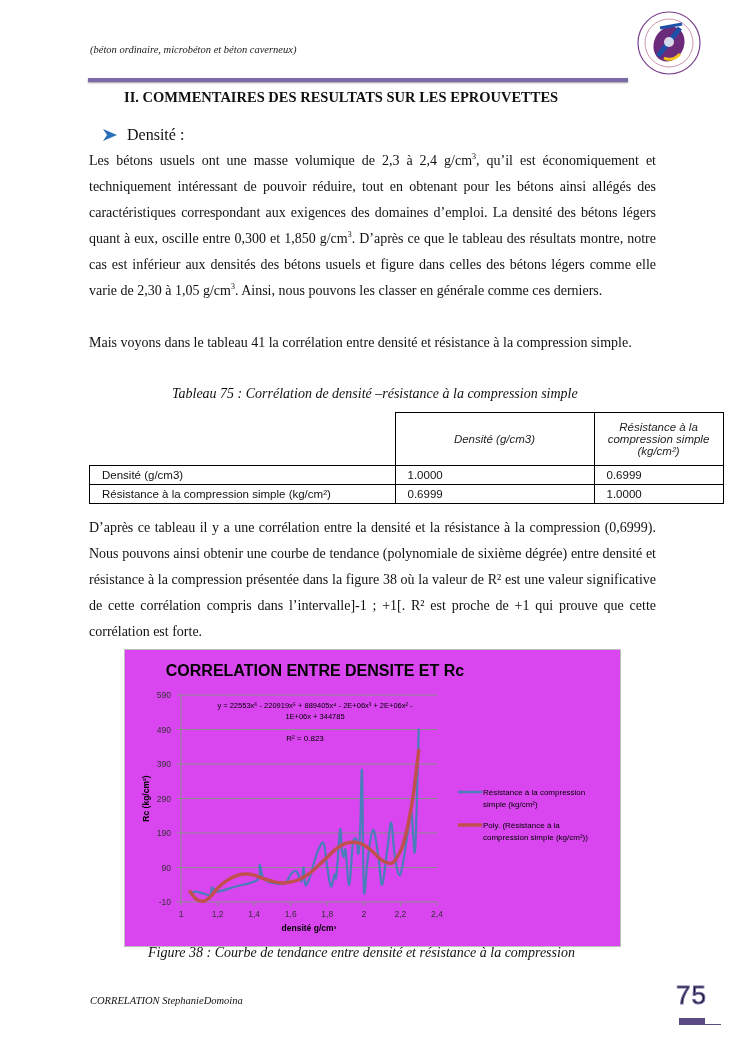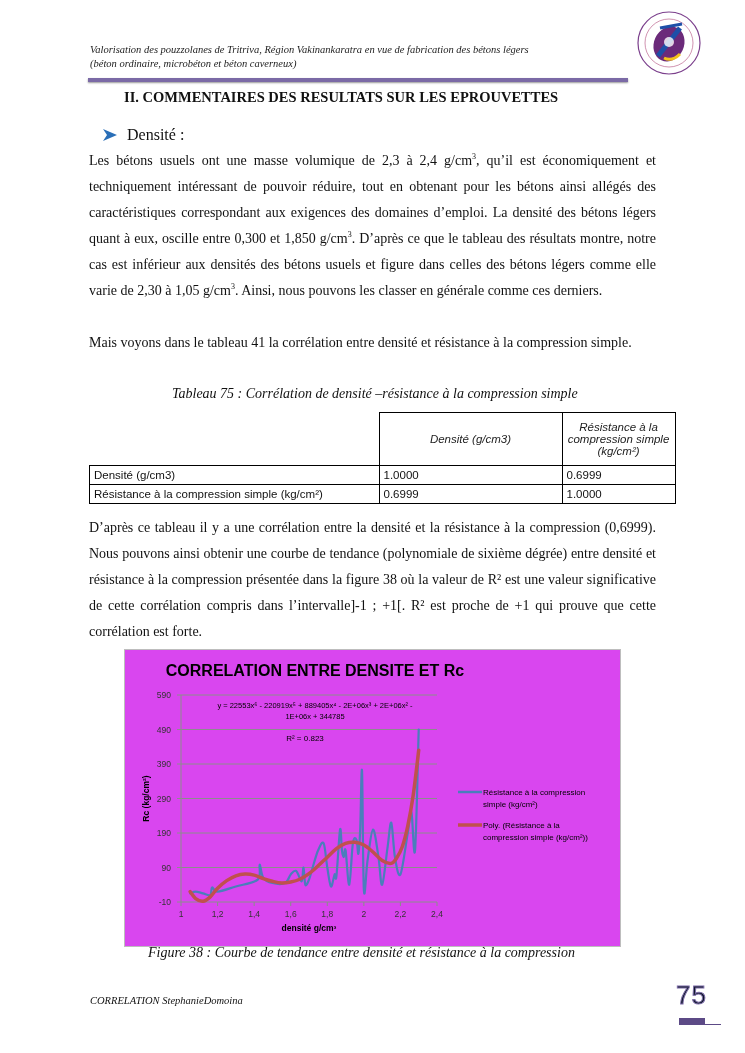--- a/index.html
+++ b/index.html
@@ -7,35 +7,34 @@
   .hdr-text { position:absolute; left:90px; top:43px; font-style:italic; font-size:10.5px; line-height:13.5px; color:#222; }
   .hdr-line { position:absolute; left:88px; top:78px; width:540px; height:4px; background:#7b6aa6; box-shadow:0 1px 2px #999; }
   .logo { position:absolute; left:636px; top:10px; width:66px; height:66px; }
   .section-title { position:absolute; left:124px; top:89px; font-weight:bold; font-size:14.5px; }
   .bullet-row { position:absolute; left:103px; top:126px; font-size:16px; display:flex; align-items:center; }
   .bullet-row .arrow { width:14px; height:12px; margin-right:10px; }
   .para { position:absolute; left:89px; width:567px; font-size:14px; line-height:26px; text-align:justify; text-align-last:left; }
   .para sup { font-size:8px; line-height:0; }
   .caption { position:absolute; font-style:italic; font-size:14px; }
   table.corr { position:absolute; left:89px; top:412px; border-collapse:collapse; font-family:"Liberation Sans", sans-serif; font-size:11.5px; }
-  table.corr td { border:1px solid #000; padding:1px 4px; height:16px; }
+  table.corr td { border:1px solid #000; padding:1px 12px; height:16px; }
   table.corr .hcell { font-style:italic; text-align:center; color:#222; }
   table.corr .blank { border-top:none; border-left:none; }
   .chart-box { position:absolute; left:124px; top:649px; width:495px; height:296px; border:1px solid #bdbdbd; background:#d946ef; }
   .chart-box svg { position:absolute; left:0; top:0; }
   .footer-name { position:absolute; left:90px; top:995px; font-style:italic; font-size:10.5px; }
   .pagenum { position:absolute; left:676px; top:980px; font-family:"Liberation Sans", sans-serif; font-size:26px; color:#0f172a; -webkit-text-stroke:1px #7b6aa6; font-weight:normal; letter-spacing:1px; }
   .pg-bar { position:absolute; left:679px; top:1018px; width:26px; height:7px; background:#5c4a86; }
   .pg-line { position:absolute; left:705px; top:1024px; width:16px; height:1px; background:#5c4a86; }
 </style>
 </head>
 <body>
 
 <div class="hdr-text">
-  <div>Valorisation des pouzzolanes de Tritriva, Région Vakinankaratra en vue de fabrication des bétons légers</div>
   <div>(béton ordinaire, microbéton et béton caverneux)</div>
 </div>
 <div class="hdr-line"></div>
 <svg class="logo" viewBox="0 0 66 66">
   <circle cx="33" cy="33" r="31" fill="#fff" stroke="#7b3f8c" stroke-width="1.2"></circle>
   <circle cx="33" cy="33" r="24" fill="none" stroke="#b04a7a" stroke-width="0.6"></circle>
   <ellipse cx="33" cy="34" rx="15" ry="18" fill="#6b2a7a" transform="rotate(25 33 34)"></ellipse>
   <path d="M22 46 L44 18" stroke="#1d4fa8" stroke-width="5"></path>
   <path d="M24 18 L46 14" stroke="#1d4fa8" stroke-width="3"></path>
   <path d="M28 48 Q36 52 44 44" stroke="#f3c21b" stroke-width="3" fill="none"></path>

